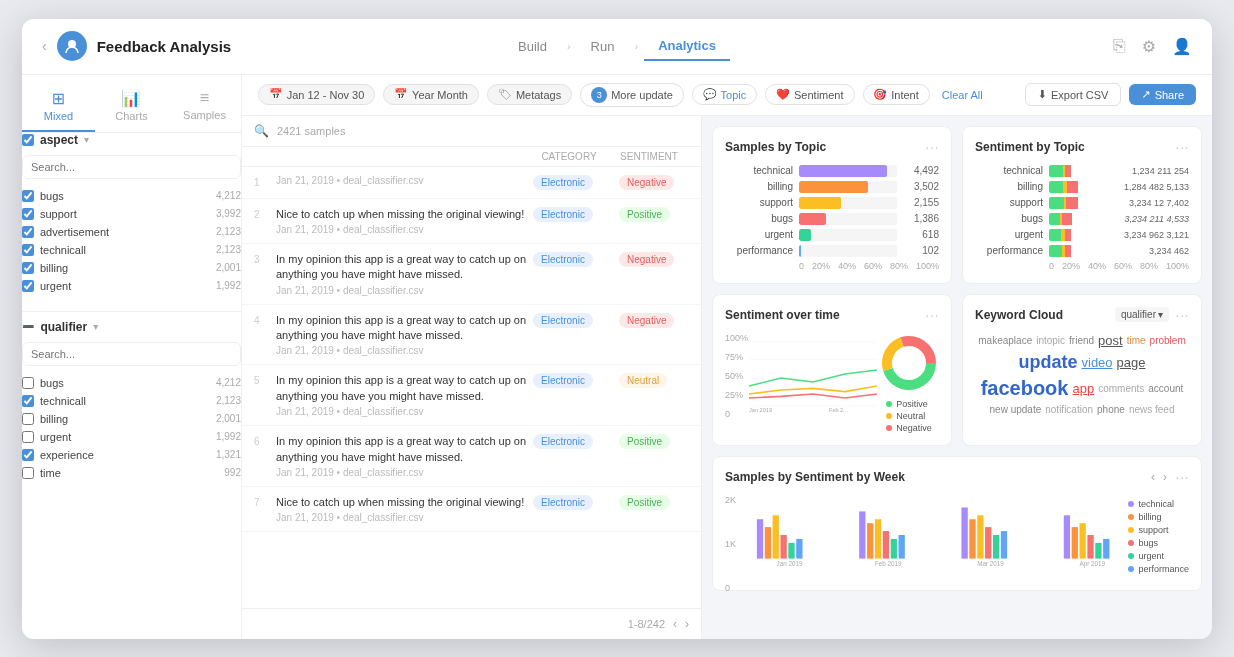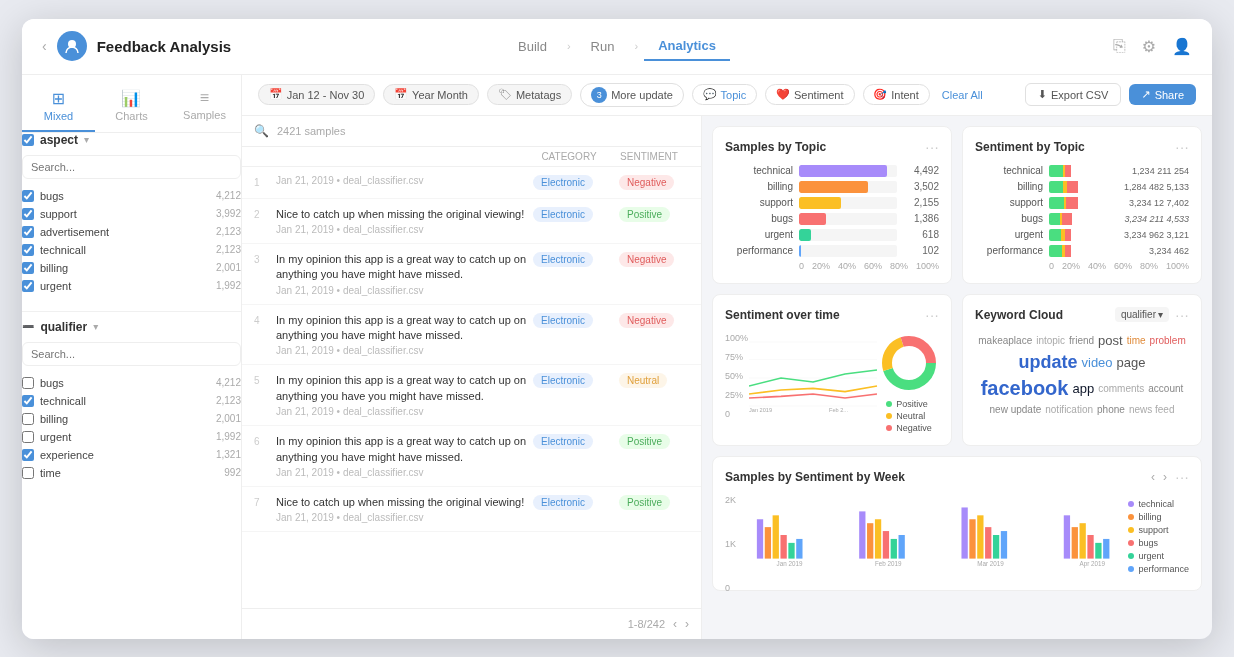--- a/index.html
+++ b/index.html
@@ -540,21 +540,21 @@
       gap: 4px;
       align-items: center;
       justify-content: center;
       min-height: 80px;
     }
     .keyword {
       font-size: 10px;
       color: #555;
     }
     .keyword.large { font-size: 16px; color: #3366cc; font-weight: bold; }
-    .keyword.medium { font-size: 13px; color: #4A90D9; }
+    .keyword.medium { font-size: 13px; color: #4A90D9; text-decoration: underline; }
     .keyword.small { font-size: 10px; color: #888; }
     
     .week-chart-card {
       grid-column: 1 / -1;
     }
     .week-chart-content {
       display: flex;
       gap: 10px;
     }
     .week-legend {
@@ -1103,21 +1103,21 @@
               <span class="keyword small" style="color:#888;">makeaplace</span>
               <span class="keyword small" style="color:#aaa;">intopic</span>
               <span class="keyword small" style="color:#888;">friend</span>
               <span class="keyword medium" style="color:#555;">post</span>
               <span class="keyword small" style="color:#e08c3c;">time</span>
               <span class="keyword small" style="color:#e05c5c;">problem</span>
               <span class="keyword large" style="color:#3366cc;font-size:18px;">update</span>
               <span class="keyword medium" style="color:#4A90D9;">video</span>
               <span class="keyword medium" style="color:#555;">page</span>
               <span class="keyword large" style="color:#3366cc;font-size:20px;">facebook</span>
-              <span class="keyword medium" style="color:#0f172a;">app</span>
+              <span class="keyword medium" style="color:#ef4444;">app</span>
               <span class="keyword small" style="color:#aaa;">comments</span>
               <span class="keyword small" style="color:#888;">account</span>
               <span class="keyword small" style="color:#888;">new update</span>
               <span class="keyword small" style="color:#aaa;">notification</span>
               <span class="keyword small" style="color:#888;">phone</span>
               <span class="keyword small" style="color:#aaa;">news feed</span>
             </div>
           </div>
 
           <div class="chart-card week-chart-card">

